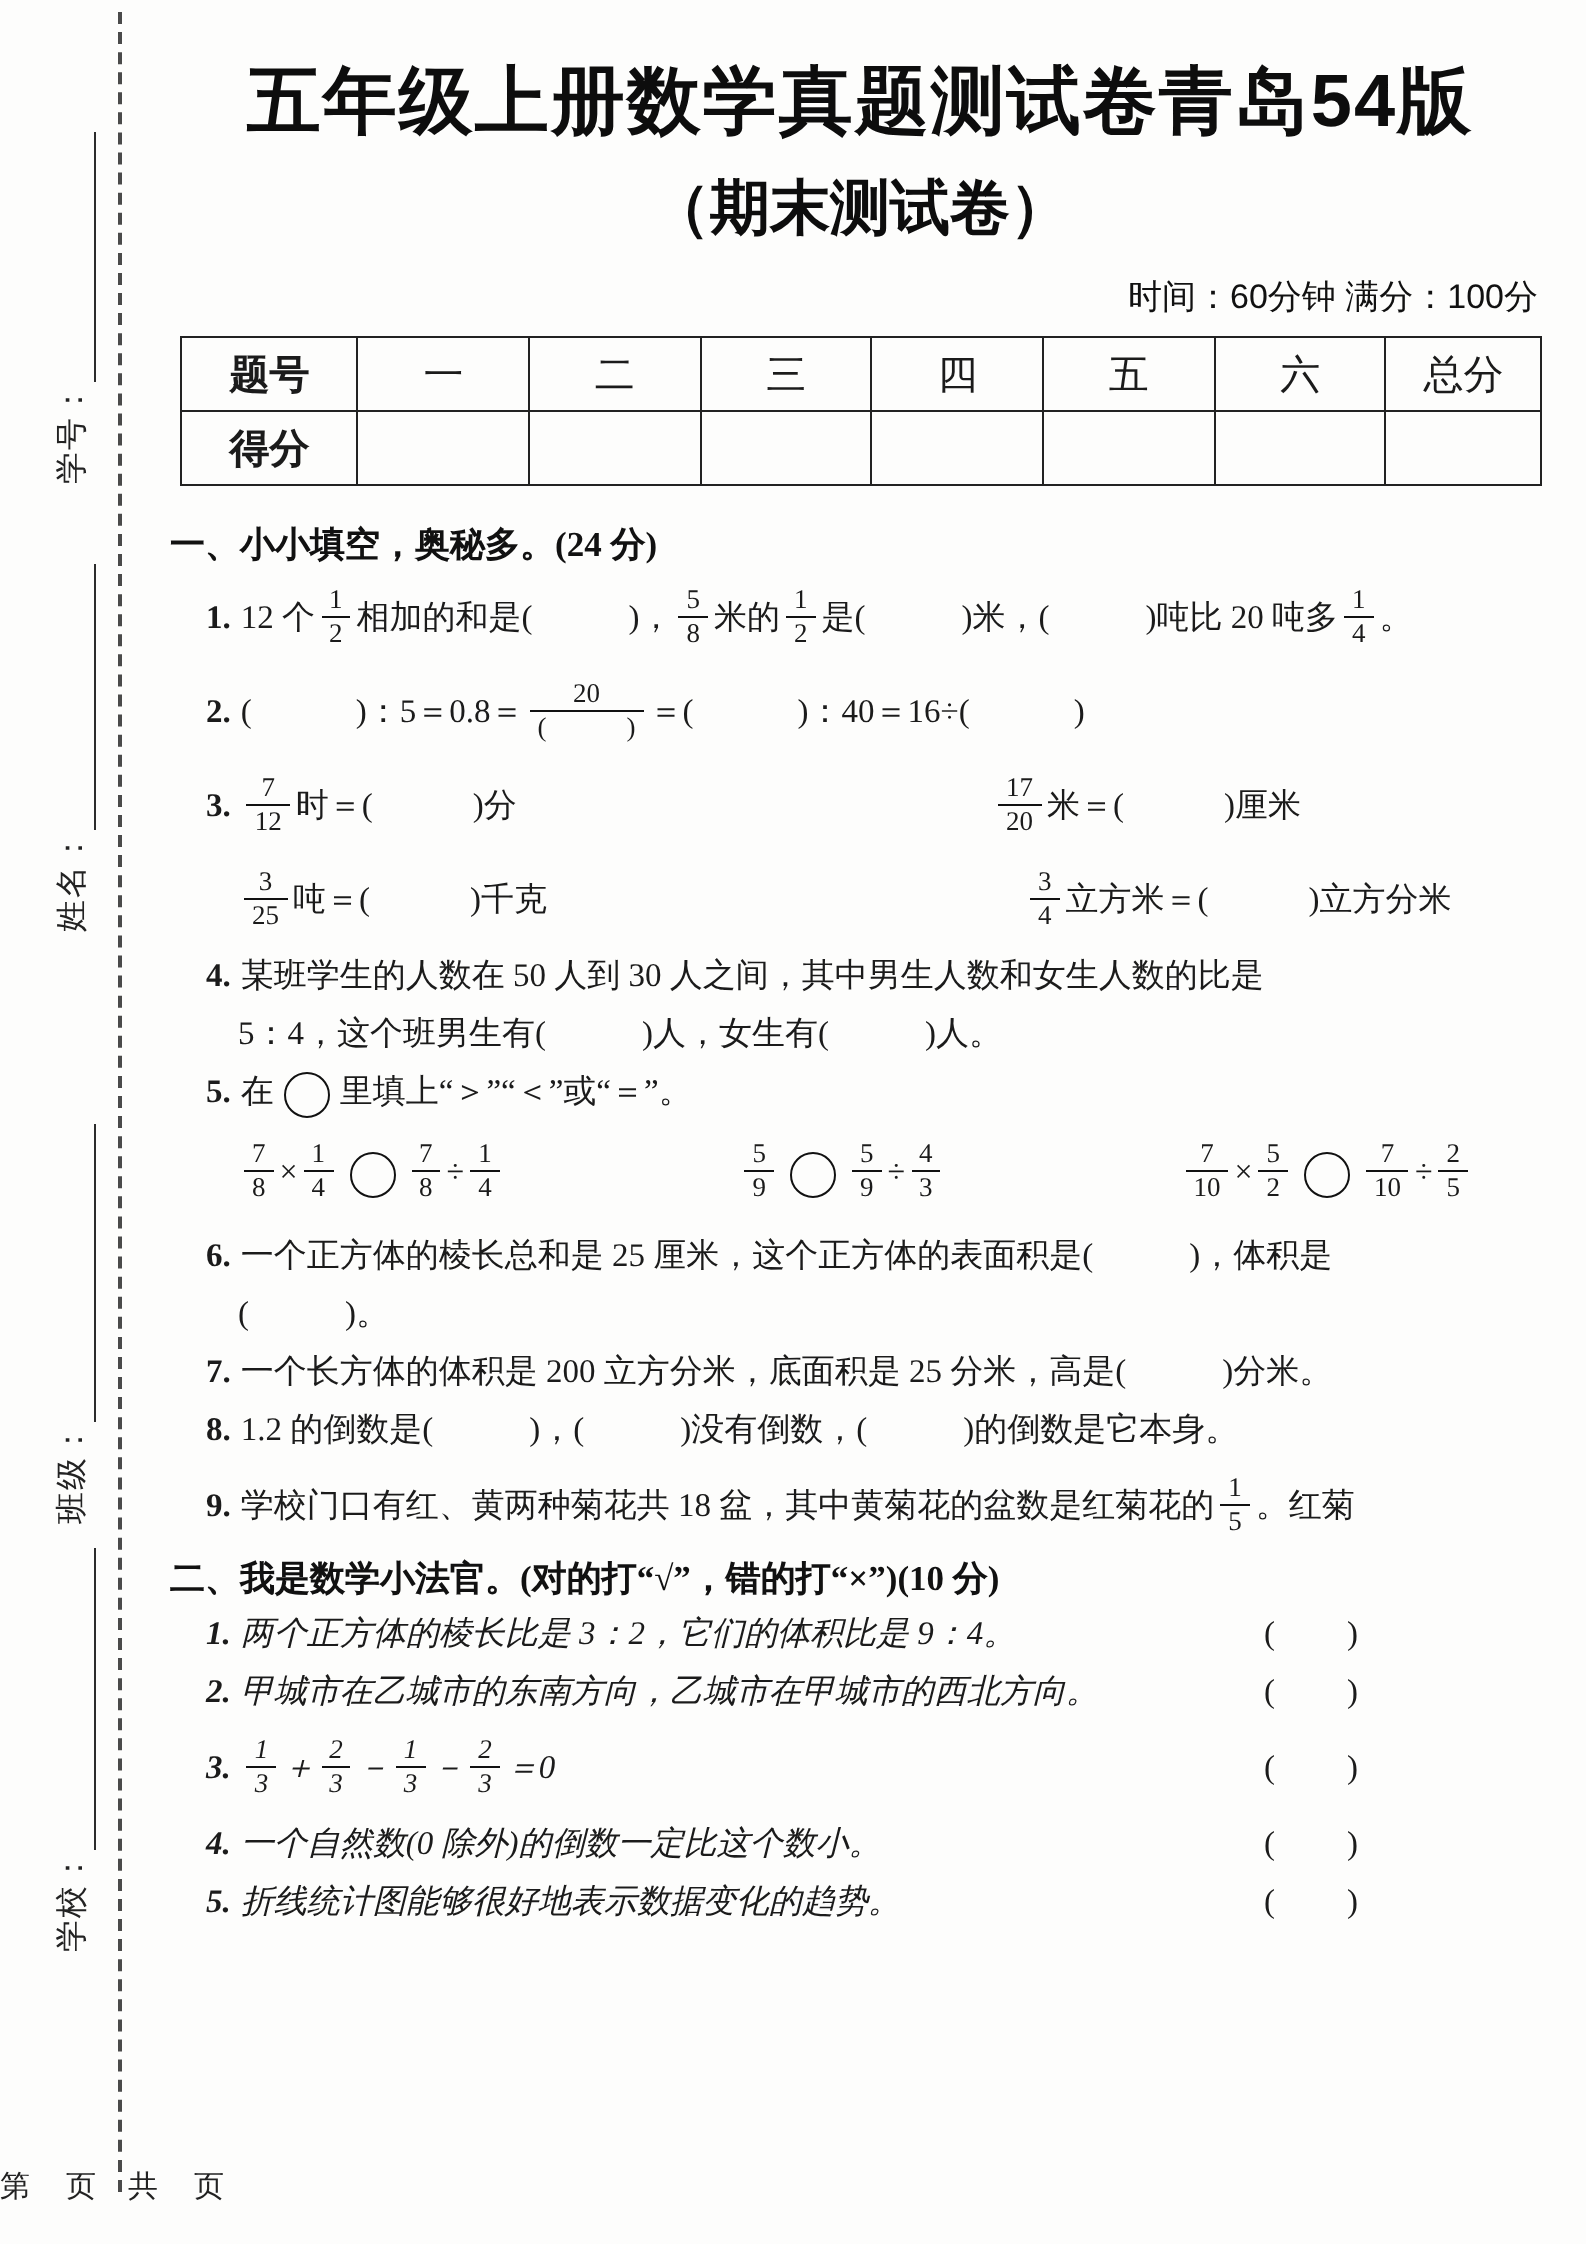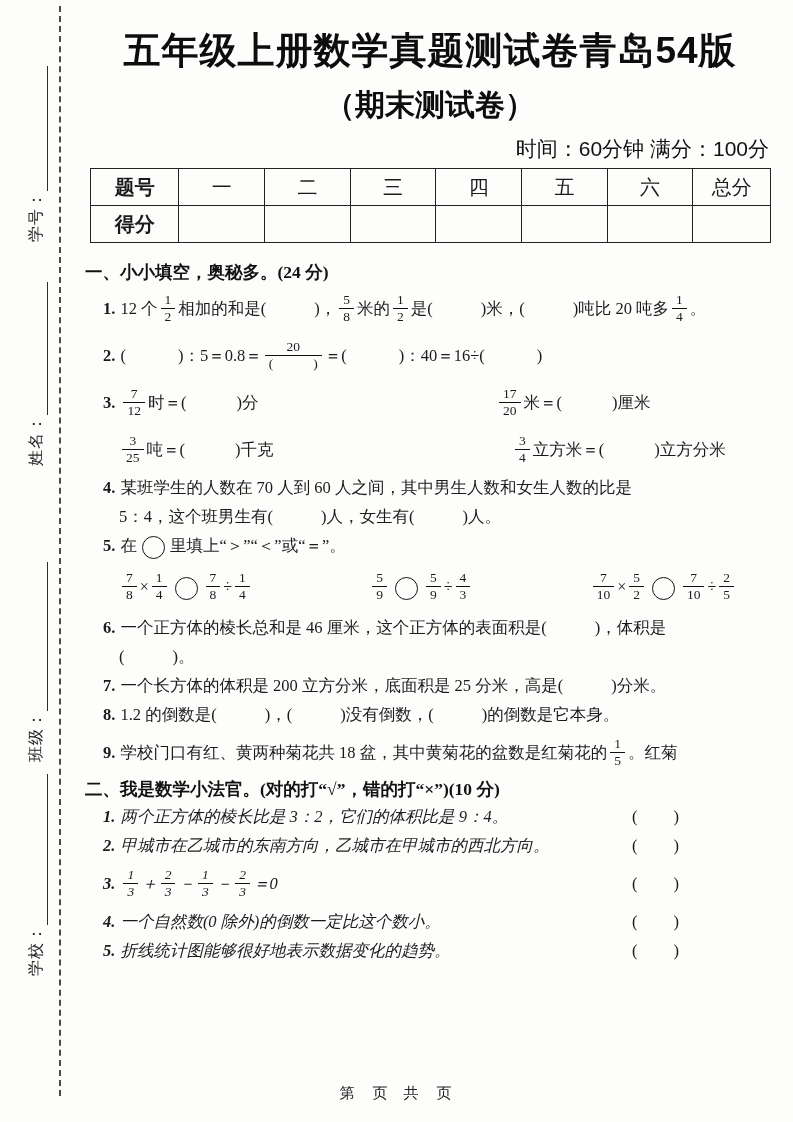--- a/index.html
+++ b/index.html
@@ -11,21 +11,21 @@
           transform:rotate(-90deg);transform-origin:0 0;font-size:16px;color:#222;}
   .sfield .slabel{white-space:nowrap;letter-spacing:1px;padding-bottom:1px;}
   .sfield .sline{flex:1;border-bottom:1.6px solid #2c2c2c;height:60%;}
   
   .content{position:absolute;left:85px;top:0;width:690px;}
   .title{margin:28px 0 0 0;text-align:center;font-family:"Liberation Sans","DejaVu Sans",sans-serif;
          font-weight:700;font-size:37px;line-height:46px;letter-spacing:1px;color:#0d0d0d;}
   .subtitle{margin:12px 0 0 0;text-align:center;font-family:"Liberation Sans","DejaVu Sans",sans-serif;
          font-weight:700;font-size:30px;line-height:38px;color:#0d0d0d;}
   .meta{margin-top:14px;text-align:right;font-family:"Liberation Sans","DejaVu Sans",sans-serif;
-        font-size:21px;line-height:22px;padding-right:6px;color:#111;}
+        font-size:17px;line-height:22px;padding-right:6px;color:#111;}
   table.score{border-collapse:collapse;width:681px;margin:8px 0 0 5px;table-layout:fixed;}
   table.score td{border:1.6px solid #222;text-align:center;font-size:20px;height:36px;padding:0;}
   td.tl{font-weight:600;}
   
   .sec-heading{margin:16px 0 0 0;font-size:17.5px;font-weight:700;height:26px;line-height:26px;color:#111;}
   .ql,.qc,.tfrow{font-size:16.5px;height:29px;line-height:29px;white-space:nowrap;color:#1b1b1b;}
   .ql{padding-left:18px;}
   .qc{padding-left:34px;}
   .frac-line{height:47px;line-height:47px;}
   .cols{display:flex;}
@@ -35,21 +35,21 @@
   .frac{display:inline-block;vertical-align:-0.55em;text-align:center;font-size:13.5px;
         line-height:1.15;margin:0 3px;}
   .frac .num{display:block;padding:0 4px 0.5px 4px;border-bottom:1.3px solid #111;}
   .frac .den{display:block;padding:0.5px 4px 0 4px;}
   .gap{display:inline-block;}
   .cmp{display:inline-block;width:21px;height:21px;border:1.7px solid #111;border-radius:50%;
        vertical-align:middle;margin:0 5px;}
   .tfrow{display:flex;padding-left:18px;padding-right:96px;}
   .tfq{flex:1;font-style:italic;}
   
-  .footer{position:absolute;left:0;top:1084px;width:100%;text-align:center;
+  .footer{position:absolute;left:0;top:1084px;width:100%;
           font-size:15px;color:#222;letter-spacing:2px;}
 </style>
 </head>
 <body>
 
 <div class="page">
 
   <div class="cutline"></div>
   <div class="sfield" style="left:22px;top:242px;width:176px;">
     <span class="slabel">学号：</span>
@@ -113,29 +113,29 @@
         <div class="ql frac-line"><span class="qnum">1.</span><span>12 个</span><span class="frac"><span class="num">1</span><span class="den">2</span></span><span>相加的和是</span><span>(<span class="gap" style="width: 48px;"></span>)</span><span>，</span><span class="frac"><span class="num">5</span><span class="den">8</span></span><span>米的</span><span class="frac"><span class="num">1</span><span class="den">2</span></span><span>是</span><span>(<span class="gap" style="width: 48px;"></span>)</span><span>米，</span><span>(<span class="gap" style="width: 48px;"></span>)</span><span>吨比 20 吨多</span><span class="frac"><span class="num">1</span><span class="den">4</span></span><span>。</span></div>
         <div class="ql frac-line"><span class="qnum">2.</span><span>(<span class="gap" style="width: 52px;"></span>)</span><span>：5＝0.8＝</span><span class="frac"><span class="num">20</span><span class="den">(<span class="gap" style="width: 40px;"></span>)</span></span><span>＝</span><span>(<span class="gap" style="width: 52px;"></span>)</span><span>：40＝16÷</span><span>(<span class="gap" style="width: 52px;"></span>)</span></div>
         <div class="ql frac-line cols">
           <span class="colL"><span class="qnum">3.</span><span class="frac"><span class="num">7</span><span class="den">12</span></span><span>时＝</span><span>(<span class="gap" style="width: 50px;"></span>)</span><span>分</span></span>
           <span class="colR"><span class="frac"><span class="num">17</span><span class="den">20</span></span><span>米＝</span><span>(<span class="gap" style="width: 50px;"></span>)</span><span>厘米</span></span>
         </div>
         <div class="qc frac-line cols">
           <span class="colL"><span class="frac"><span class="num">3</span><span class="den">25</span></span><span>吨＝</span><span>(<span class="gap" style="width: 50px;"></span>)</span><span>千克</span></span>
           <span class="colR"><span class="frac"><span class="num">3</span><span class="den">4</span></span><span>立方米＝</span><span>(<span class="gap" style="width: 50px;"></span>)</span><span>立方分米</span></span>
         </div>
-        <div class="ql"><span class="qnum">4.</span><span>某班学生的人数在 70 人到 60 人之间，其中男生人数和女生人数的比是</span></div>
+        <div class="ql"><span class="qnum">4.</span><span>某班学生的人数在 50 人到 30 人之间，其中男生人数和女生人数的比是</span></div>
         <div class="qc"><span>5：4，这个班男生有</span><span>(<span class="gap" style="width: 48px;"></span>)</span><span>人，女生有</span><span>(<span class="gap" style="width: 48px;"></span>)</span><span>人。</span></div>
         <div class="ql"><span class="qnum">5.</span><span>在</span><span class="cmp"></span><span>里填上“＞”“＜”或“＝”。</span></div>
         <div class="frac-line spread">
           <span><span class="frac"><span class="num">7</span><span class="den">8</span></span><span>×</span><span class="frac"><span class="num">1</span><span class="den">4</span></span><span class="cmp"></span><span class="frac"><span class="num">7</span><span class="den">8</span></span><span>÷</span><span class="frac"><span class="num">1</span><span class="den">4</span></span></span>
           <span><span class="frac"><span class="num">5</span><span class="den">9</span></span><span class="cmp"></span><span class="frac"><span class="num">5</span><span class="den">9</span></span><span>÷</span><span class="frac"><span class="num">4</span><span class="den">3</span></span></span>
           <span><span class="frac"><span class="num">7</span><span class="den">10</span></span><span>×</span><span class="frac"><span class="num">5</span><span class="den">2</span></span><span class="cmp"></span><span class="frac"><span class="num">7</span><span class="den">10</span></span><span>÷</span><span class="frac"><span class="num">2</span><span class="den">5</span></span></span>
         </div>
-        <div class="ql"><span class="qnum">6.</span><span>一个正方体的棱长总和是 46 厘米，这个正方体的表面积是</span><span>(<span class="gap" style="width: 48px;"></span>)</span><span>，体积是</span></div>
+        <div class="ql"><span class="qnum">6.</span><span>一个正方体的棱长总和是 25 厘米，这个正方体的表面积是</span><span>(<span class="gap" style="width: 48px;"></span>)</span><span>，体积是</span></div>
         <div class="qc"><span>(<span class="gap" style="width: 48px;"></span>)</span><span>。</span></div>
         <div class="ql"><span class="qnum">7.</span><span>一个长方体的体积是 200 立方分米，底面积是 25 分米，高是</span><span>(<span class="gap" style="width: 48px;"></span>)</span><span>分米。</span></div>
         <div class="ql"><span class="qnum">8.</span><span>1.2 的倒数是</span><span>(<span class="gap" style="width: 48px;"></span>)</span><span>，</span><span>(<span class="gap" style="width: 48px;"></span>)</span><span>没有倒数，</span><span>(<span class="gap" style="width: 48px;"></span>)</span><span>的倒数是它本身。</span></div>
         <div class="ql frac-line"><span class="qnum">9.</span><span>学校门口有红、黄两种菊花共 18 盆，其中黄菊花的盆数是红菊花的</span><span class="frac"><span class="num">1</span><span class="den">5</span></span><span>。红菊</span></div>
       </div>
 
     <h3 class="sec-heading" style="margin-top:0;">二、我是数学小法官。(对的打“√”，错的打“×”)(10 分)</h3>
     <div id="sec2-items">
         <div class="tfrow ">
           <span class="tfq"><span class="qnum">1.</span><span>两个正方体的棱长比是 3：2，它们的体积比是 9：4。</span></span>

